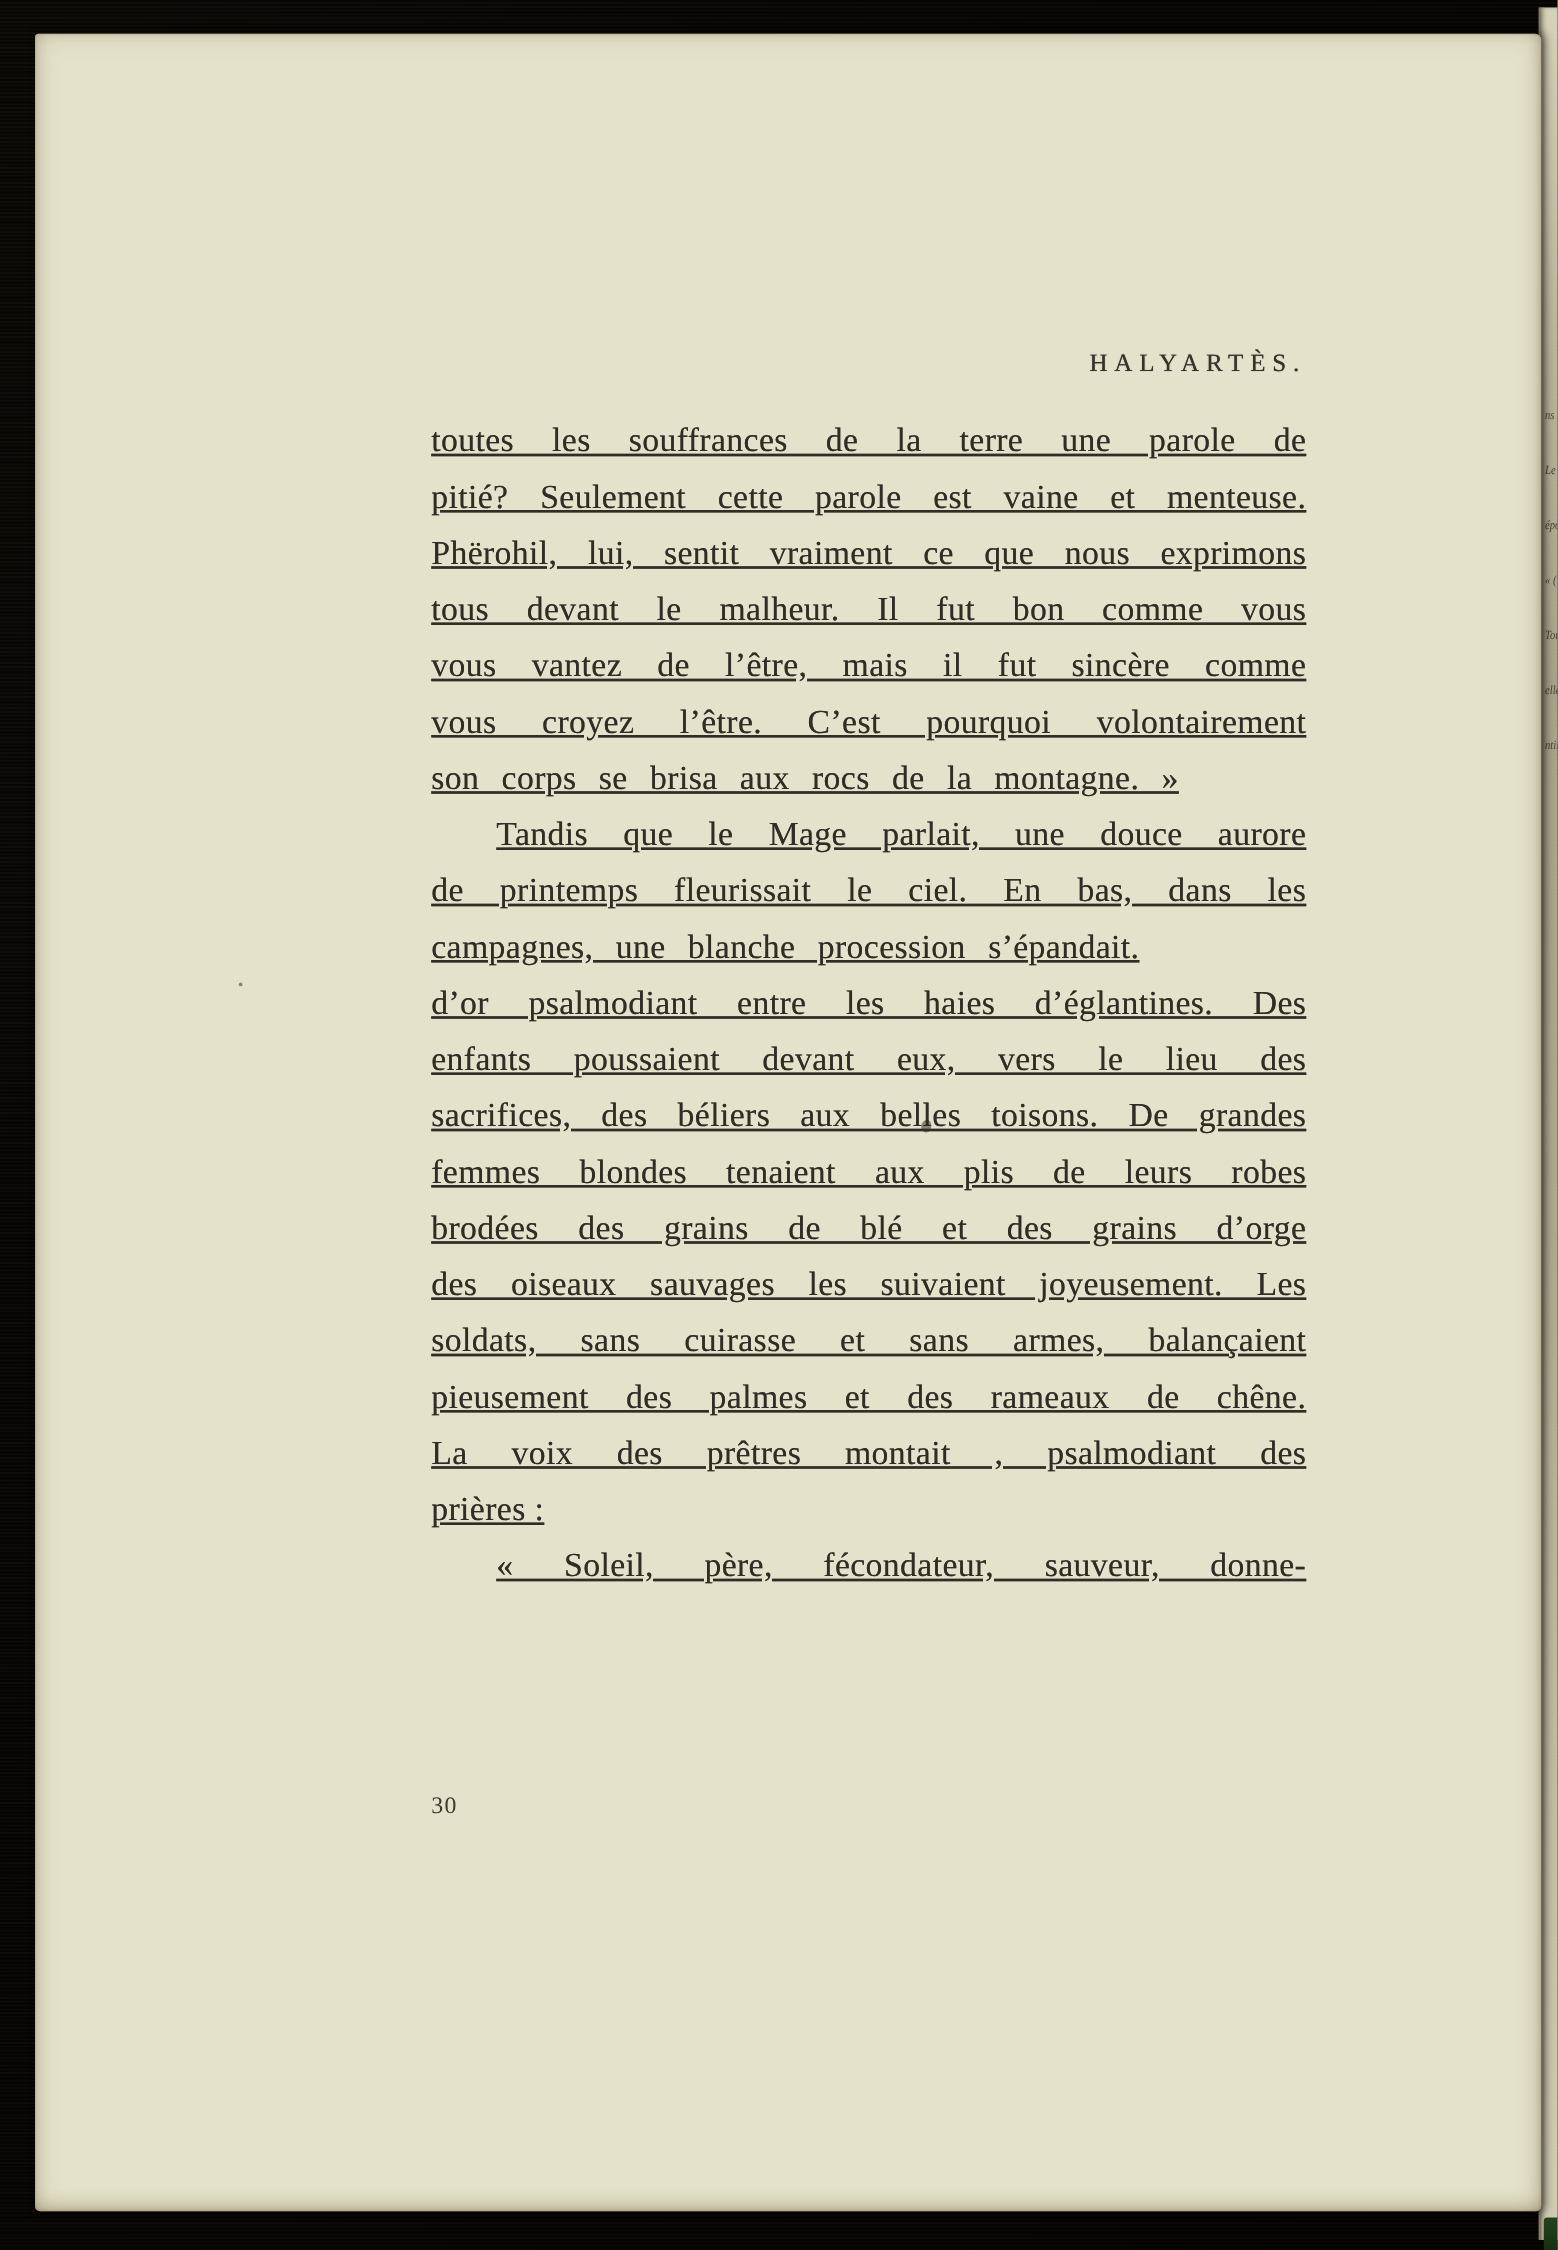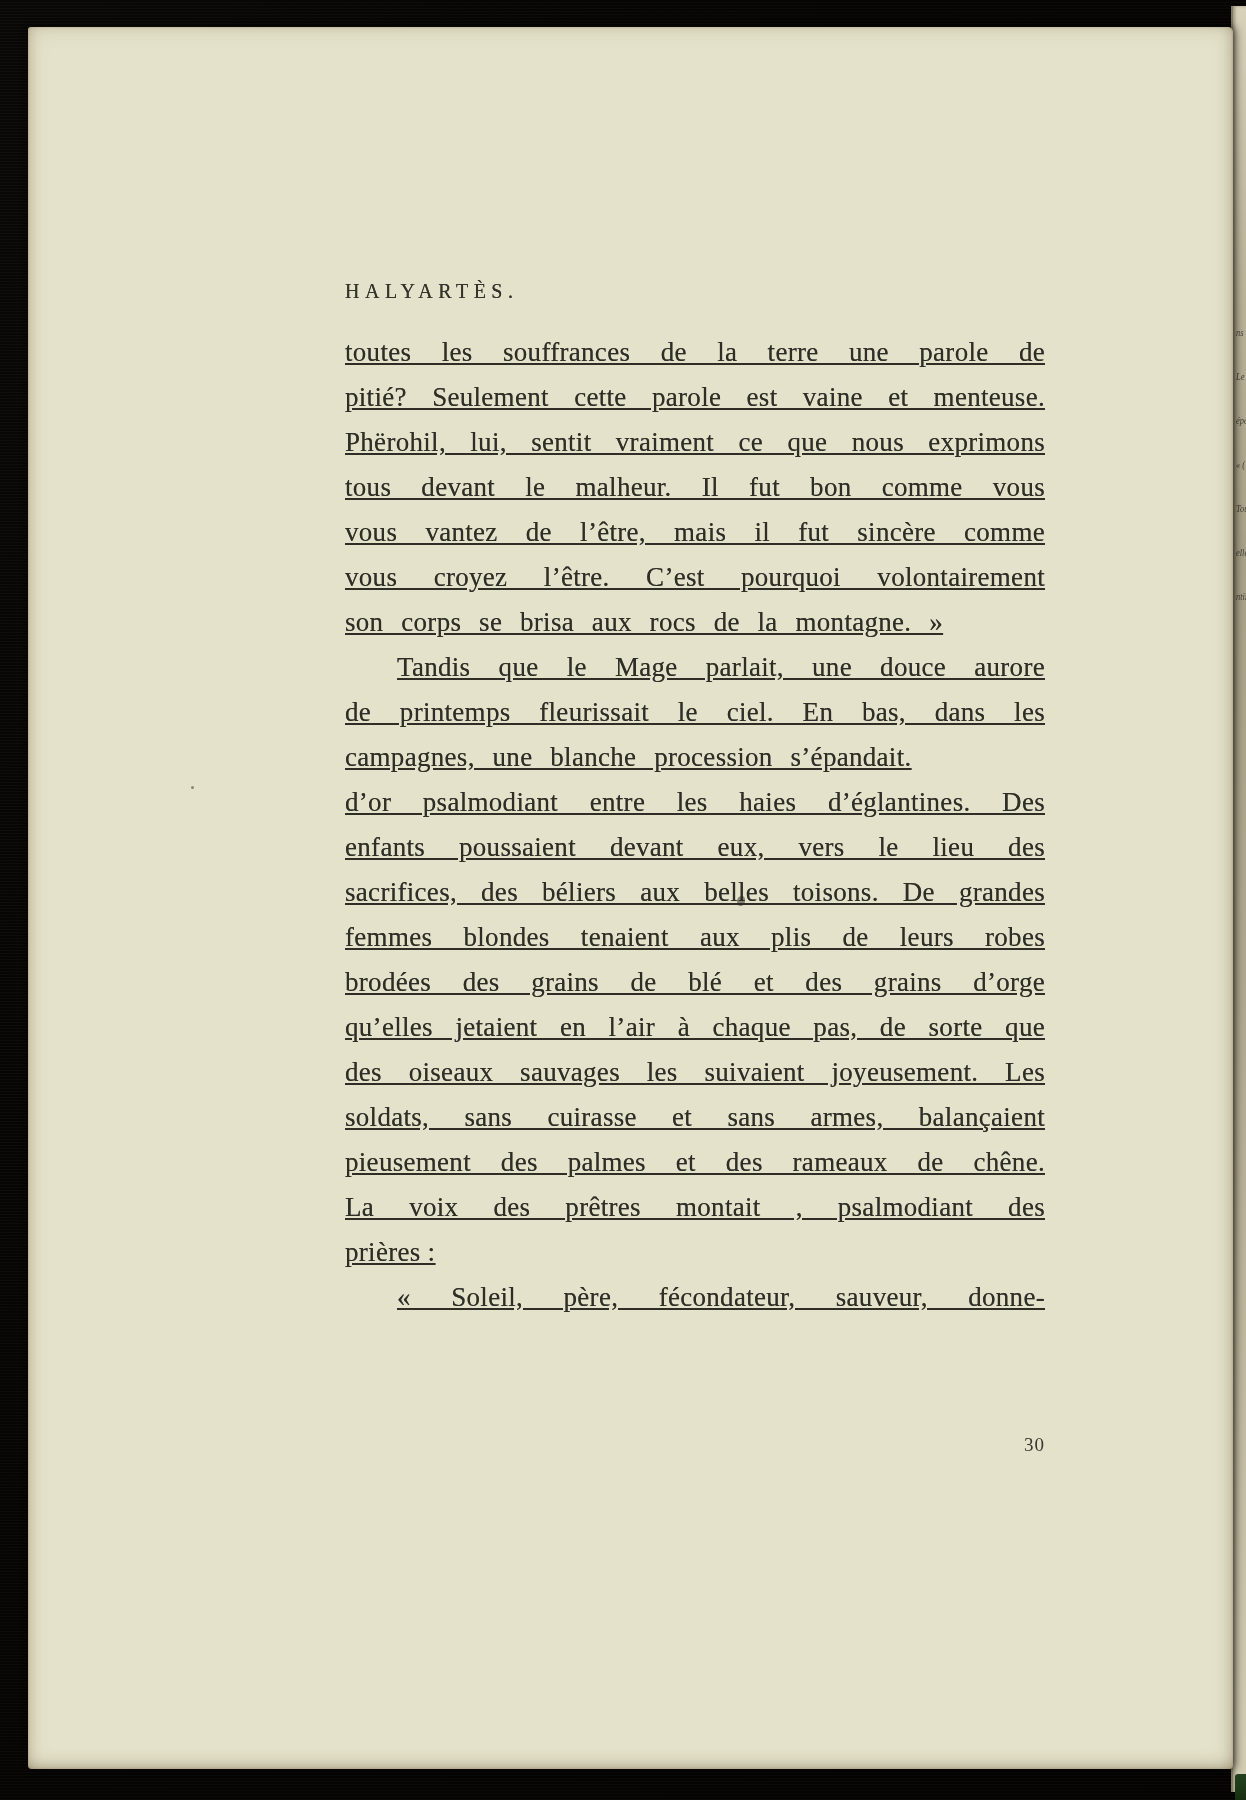--- a/index.html
+++ b/index.html
@@ -52,21 +52,21 @@
       inset 0 0 2px rgba(130,95,40,0.45),
       inset 0 0 22px rgba(115,92,50,0.16),
       inset -7px 0 16px -9px rgba(95,75,42,0.38),
       inset 0 -9px 18px -11px rgba(100,78,42,0.45),
       inset 7px 0 16px -10px rgba(95,75,42,0.30),
       3px 0 8px rgba(0,0,0,0.55);
   }
 
   .running-head {
     position: absolute; left: 317px; top: 252px; width: 700px;
-    text-align: left;
+    text-align: right;
     font-size: 20px; line-height: 24px;
     letter-spacing: 5.5px;
     color: #35332a;
     text-shadow: 0 0 0.6px rgba(53,51,42,0.9);
   }
 
   .text-block {
     position: absolute; left: 317px; top: 303px; width: 700px;
     color: #2f2d26;
     font-size: 27px;
@@ -79,21 +79,21 @@
     text-align: justify;
     text-align-last: justify;
     text-decoration: underline;
   }
   .line.noju { text-align: center; text-align-last: left; }
   .line.wide { word-spacing: 0.40em; }
   .line.indent { padding-left: 52px; }
 
   .folio {
     position: absolute; left: 317px; top: 1406px; width: 700px;
-    text-align: right;
+    text-align: left;
     font-size: 19px; line-height: 24px;
     letter-spacing: 1px;
     color: #3a382f;
   }
 
   .speck {
     position: absolute; left: 163px; top: 759px; width: 3px; height: 3px;
     border-radius: 50%; background: rgba(62,57,46,0.55);
   }
   .blot {
@@ -131,21 +131,20 @@
         <div class="line">vous croyez l’être. C’est pourquoi volontairement</div>
         <div class="line noju wide">son corps se brisa aux rocs de la montagne. »</div>
         <div class="line indent">Tandis que le Mage parlait, une douce aurore</div>
         <div class="line">de printemps fleurissait le ciel. En bas, dans les</div>
         <div class="line noju wide">campagnes, une blanche procession s’épandait.</div>
         <div class="line">d’or psalmodiant entre les haies d’églantines. Des</div>
         <div class="line">enfants poussaient devant eux, vers le lieu des</div>
         <div class="line">sacrifices, des béliers aux belles toisons. De grandes</div>
         <div class="line">femmes blondes tenaient aux plis de leurs robes</div>
         <div class="line">brodées des grains de blé et des grains d’orge</div>
-        <div class="line">qu’elles jetaient en l’air à chaque pas, de sorte que</div>
         <div class="line">des oiseaux sauvages les suivaient joyeusement. Les</div>
         <div class="line">soldats, sans cuirasse et sans armes, balançaient</div>
         <div class="line">pieusement des palmes et des rameaux de chêne.</div>
         <div class="line">La voix des prêtres montait , psalmodiant des</div>
         <div class="line noju">prières :</div>
         <div class="line indent">« Soleil, père, fécondateur, sauveur, donne-</div>
       </div>
 
     <div class="folio">30</div>
 

